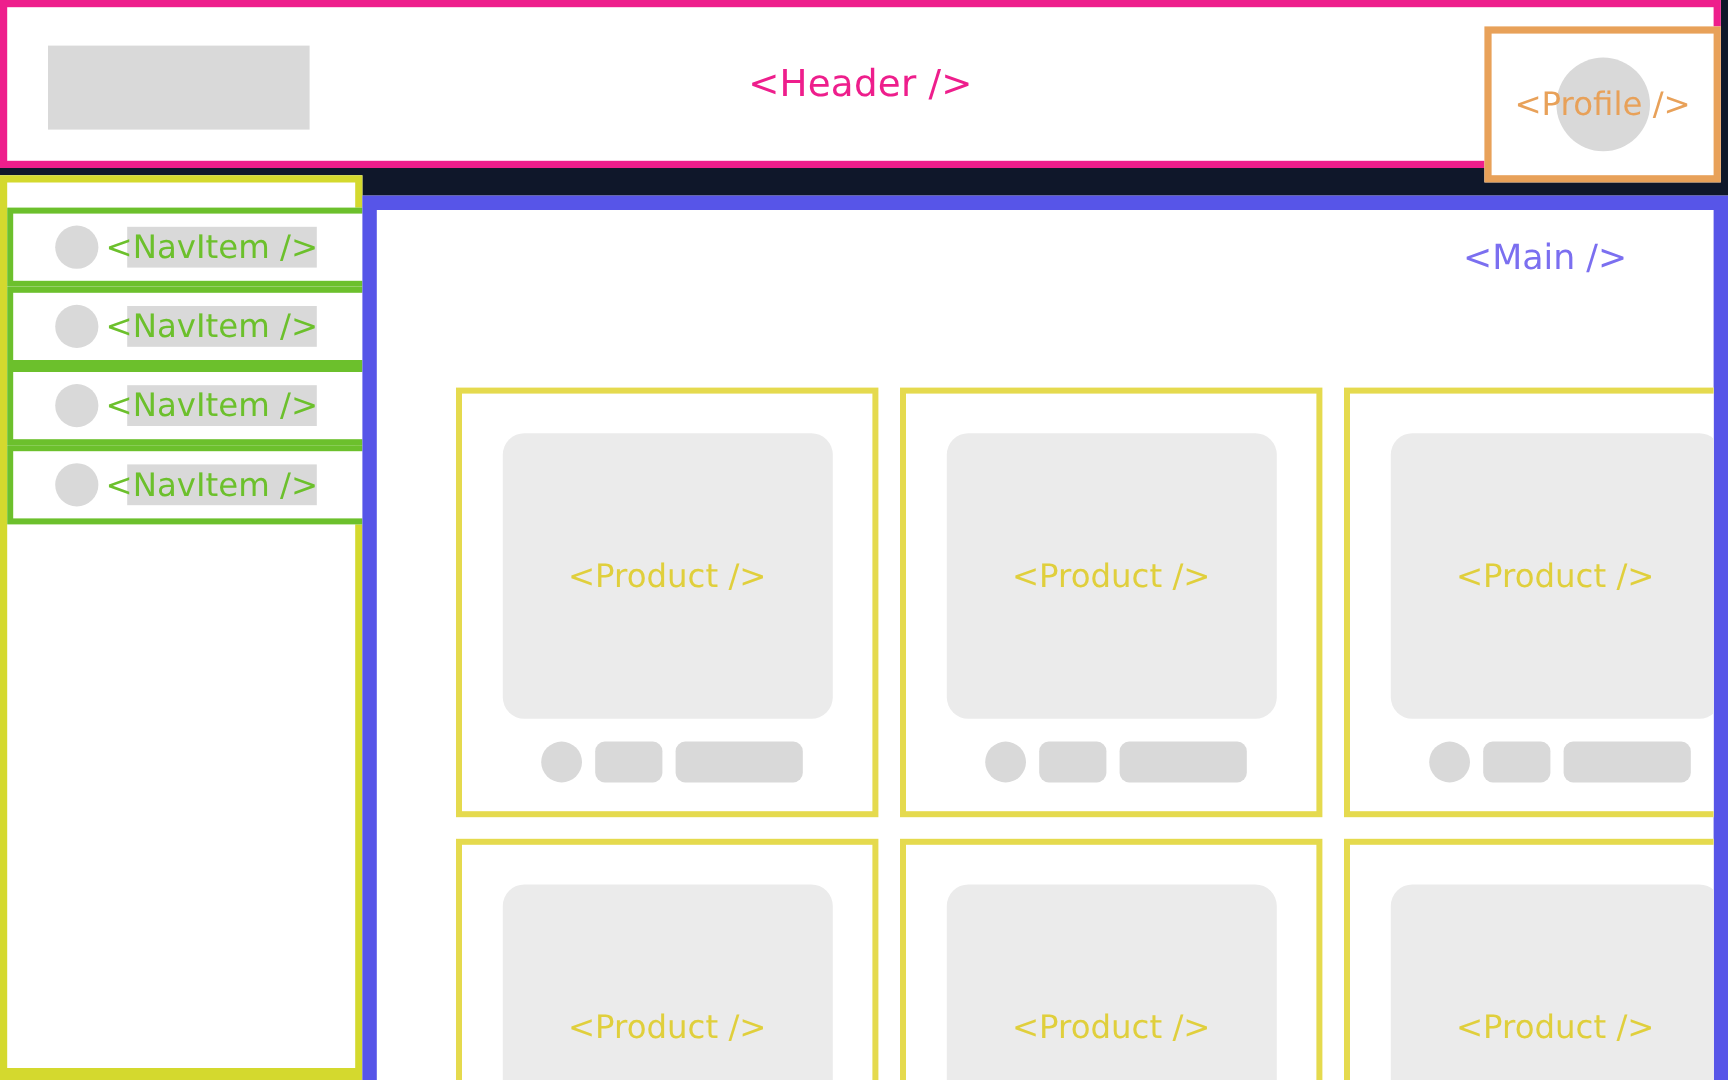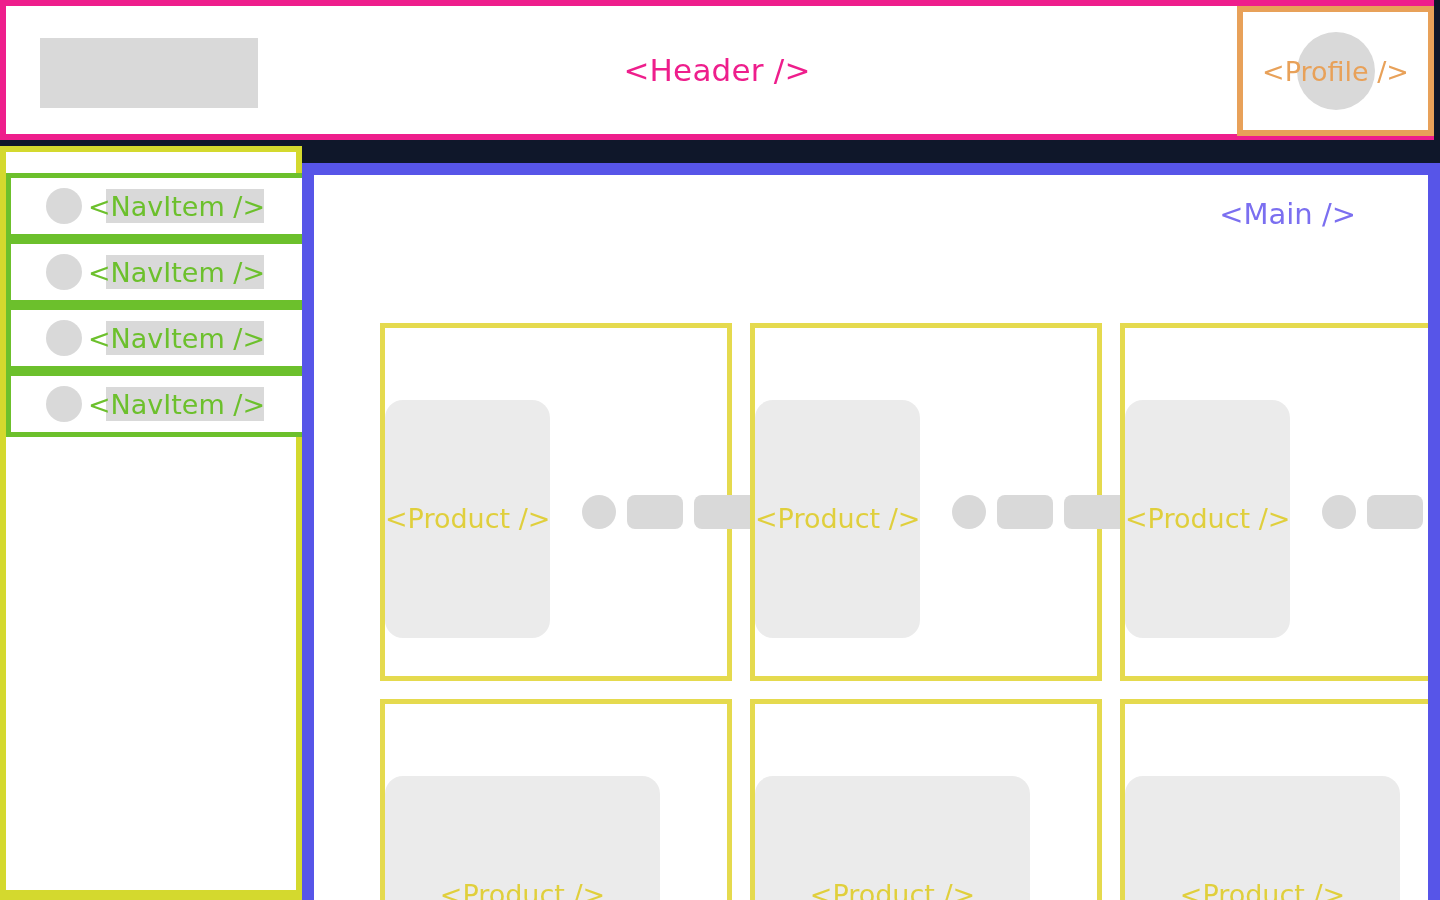--- a/index.html
+++ b/index.html
@@ -48,21 +48,21 @@
     top: 38px;
     width: 218px;
     height: 70px;
     background: #d9d9d9;
   }
 
   
   .profile {
     position: absolute;
     left: 1237px;
-    top: 6px;
+    top: 22px;
     width: 197px;
     height: 130px;
     box-sizing: border-box;
     border: 6px solid #e8a159;
     background: #ffffff;
     display: flex;
     align-items: center;
     justify-content: center;
   }
   .profile-avatar {
@@ -186,20 +186,21 @@
     flex-wrap: wrap;
     gap: 18px;
   }
   .product-card {
     box-sizing: border-box;
     width: 352px;
     height: 358px;
     border: 5px solid #e5da4e;
     background: #ffffff;
     display: flex;
+    flex-direction: column;
     align-items: center;
   }
   .product-image {
     margin-top: 33px;
     width: 275px;
     height: 238px;
     border-radius: 18px;
     background: #ebebeb;
     display: flex;
     align-items: center;

